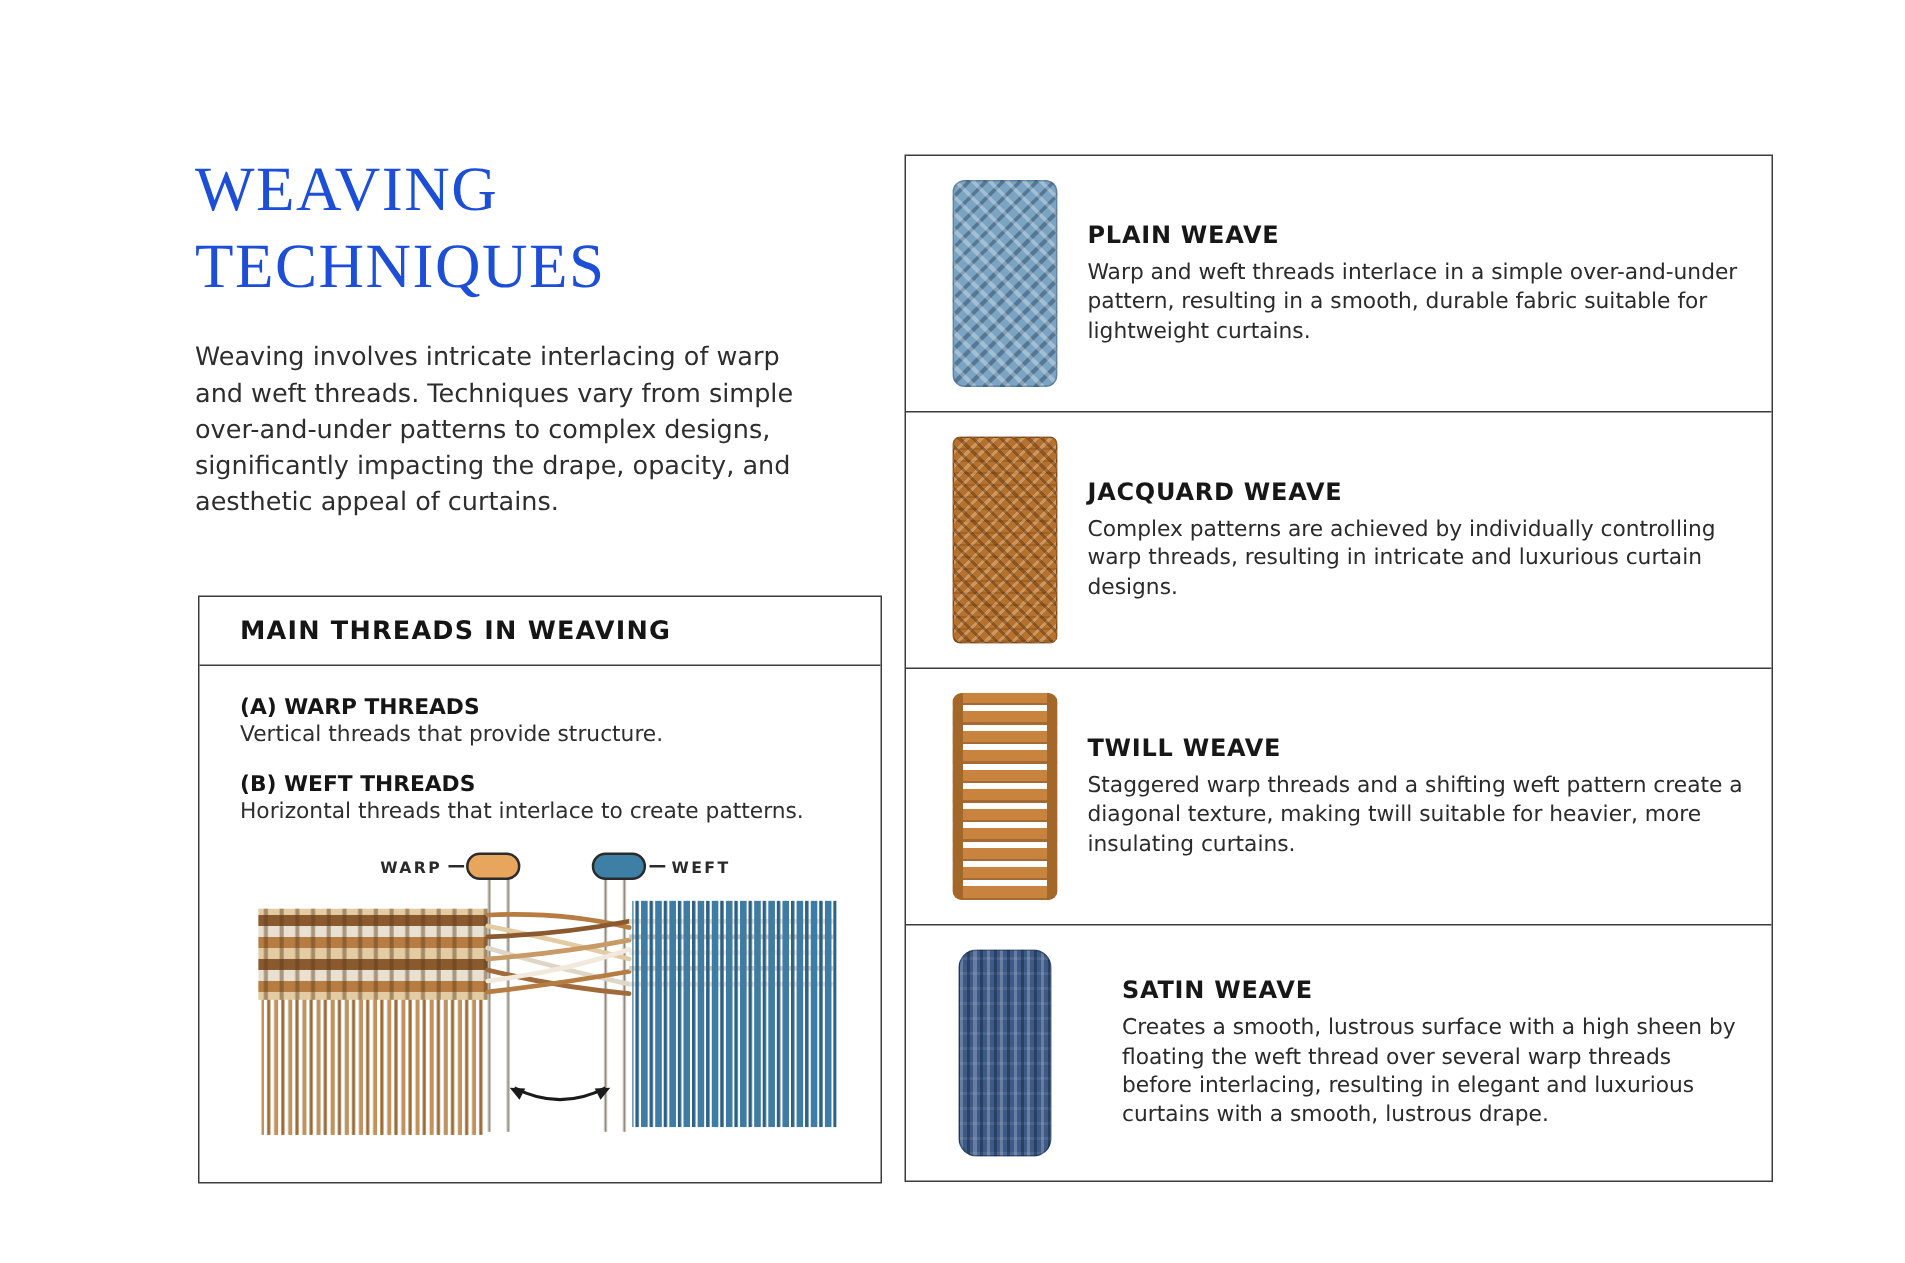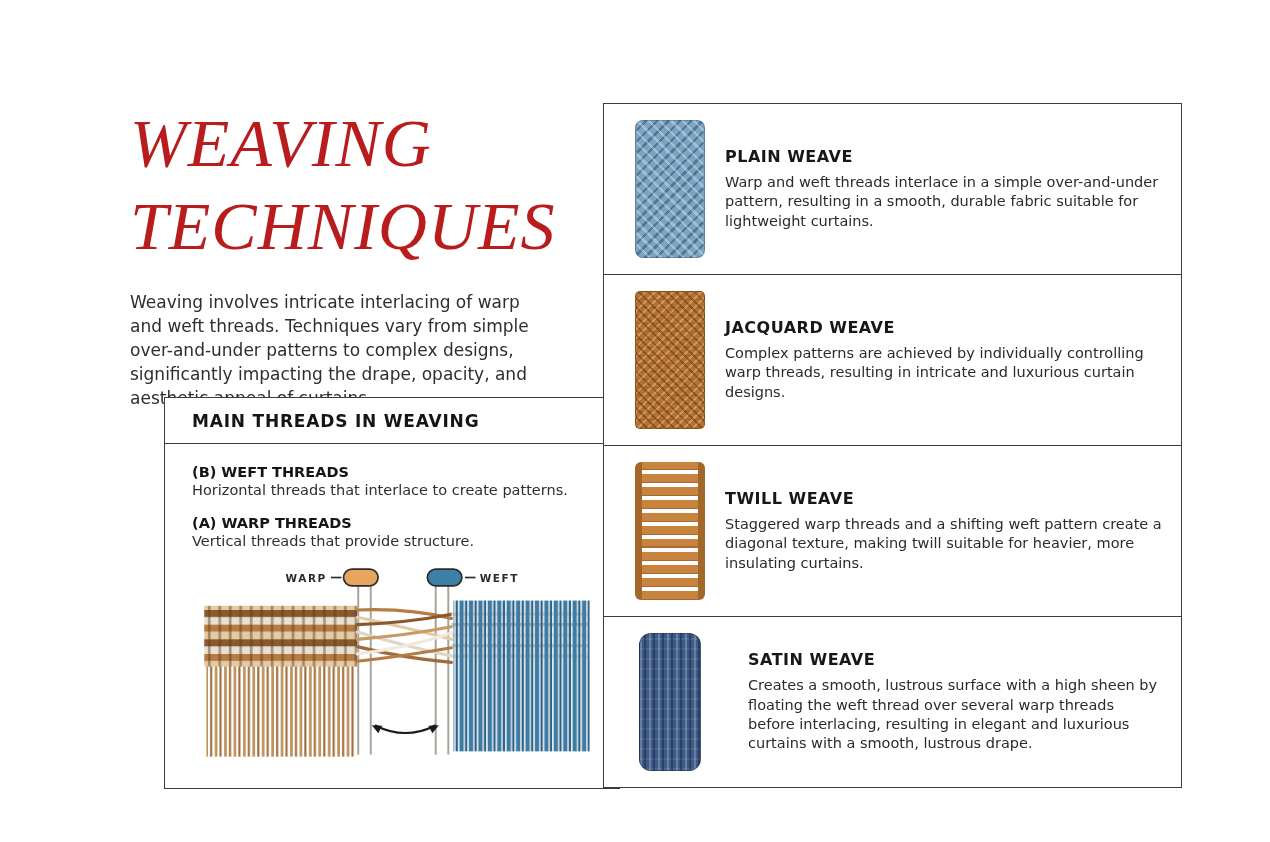--- a/index.html
+++ b/index.html
@@ -7,32 +7,31 @@
   body {
     width:1270px; height:842px; position:relative; overflow:hidden;
     font-family:"DejaVu Sans","Liberation Sans",sans-serif; color:#1c1c1c;
   }
   .canvas { position:absolute; inset:0; background:#ffffff; }
 
   
   .left-col { position:absolute; left:130px; top:102px; width:450px; }
   .main-title {
     font-family:"Liberation Serif","DejaVu Serif",serif;
-    font-weight:400; font-size:68px; line-height:1.22; letter-spacing:1px;
-    color:#b91c1c;
-    font-style:italic;
+    font-weight:400; font-size:42px; line-height:1.22; letter-spacing:1px;
+    color:#1d4ed8;
   }
   .intro {
     margin-top:22px; font-size:17px; line-height:1.42; color:#2e2e2e;
     max-width:412px;
   }
 
   .threads-box {
     position:absolute; left:132px; top:397px; width:456px; height:392px;
-    border:1.5px solid #3c3c3c; background:#fff;margin-left:32px;
+    border:1.5px solid #3c3c3c; background:#fff;
   }
   .threads-box-header {
     padding:13px 27px 12px; font-size:17px; font-weight:700;
     letter-spacing:0.8px; border-bottom:1.5px solid #3c3c3c; color:#151515;
   }
   .threads-box-body { padding:20px 27px 0; }
   .thread-item { margin-bottom:17px; }
   .thread-label { font-weight:700; font-size:14.5px; color:#151515; }
   .thread-desc { font-size:14.5px; color:#2e2e2e; margin-top:2px; }
   .diagram-wrap { margin-top:10px; display:flex; justify-content:flex-end; }
@@ -98,27 +97,27 @@
       <span>TECHNIQUES</span>
     </h1>
     <p class="intro">Weaving involves intricate interlacing of warp and weft threads. Techniques vary from simple over-and-under patterns to complex designs, significantly impacting the drape, opacity, and aesthetic appeal of curtains.</p>
   </div>
 
   <section class="threads-box">
     <div class="threads-box-header">MAIN THREADS IN WEAVING</div>
     <div class="threads-box-body">
 
       <div class="thread-item">
+        <div class="thread-label">(A) WARP THREADS</div>
+        <div class="thread-desc">Vertical threads that provide structure.</div>
+      </div>
+
+      <div class="thread-item">
         <div class="thread-label">(B) WEFT THREADS</div>
         <div class="thread-desc">Horizontal threads that interlace to create patterns.</div>
-      </div>
-
-      <div class="thread-item">
-        <div class="thread-label">(A) WARP THREADS</div>
-        <div class="thread-desc">Vertical threads that provide structure.</div>
       </div>
 
       <div class="diagram-wrap">
         <svg viewBox="0 0 370 190" width="388" height="199" font-family="DejaVu Sans, sans-serif" aria-hidden="true">
           <defs>
             <pattern id="wovenH" width="10" height="28" patternUnits="userSpaceOnUse">
               <rect width="10" height="7" y="0" fill="#b67c42"></rect>
               <rect width="10" height="7" y="7" fill="#e3cba3"></rect>
               <rect width="10" height="7" y="14" fill="#8a5a2e"></rect>
               <rect width="10" height="7" y="21" fill="#e8e1d2"></rect>

